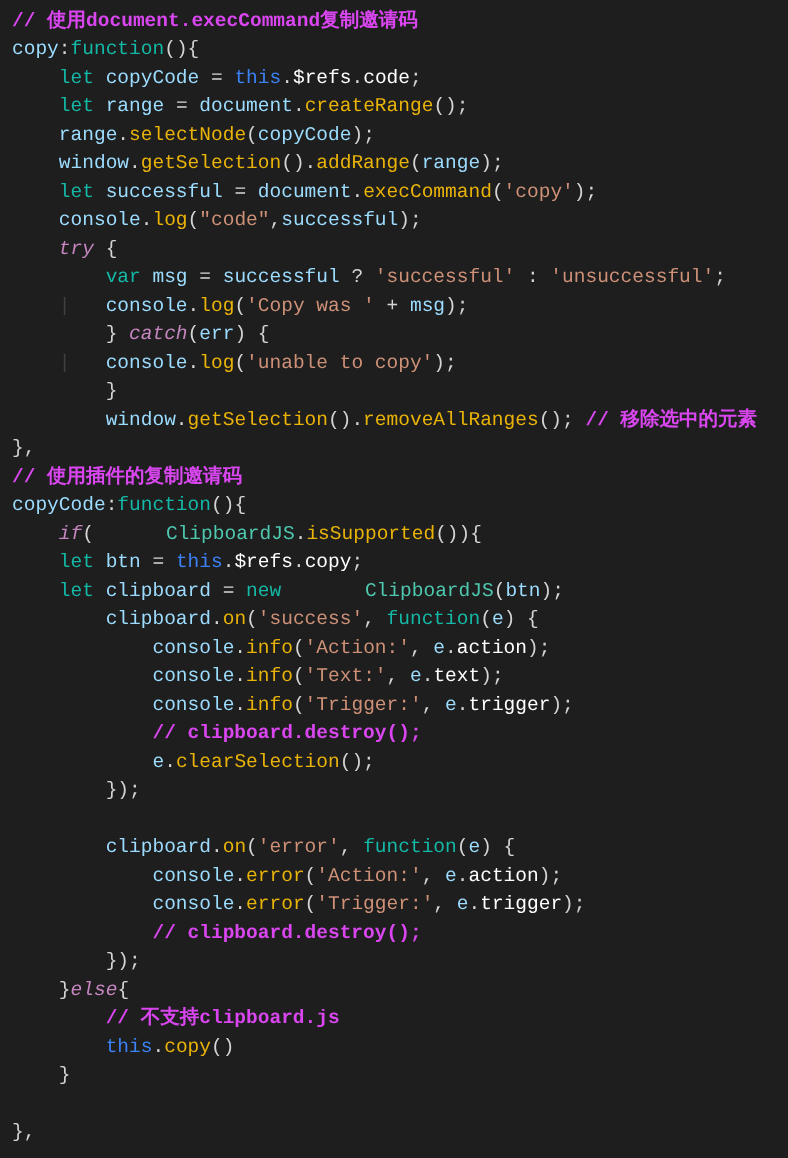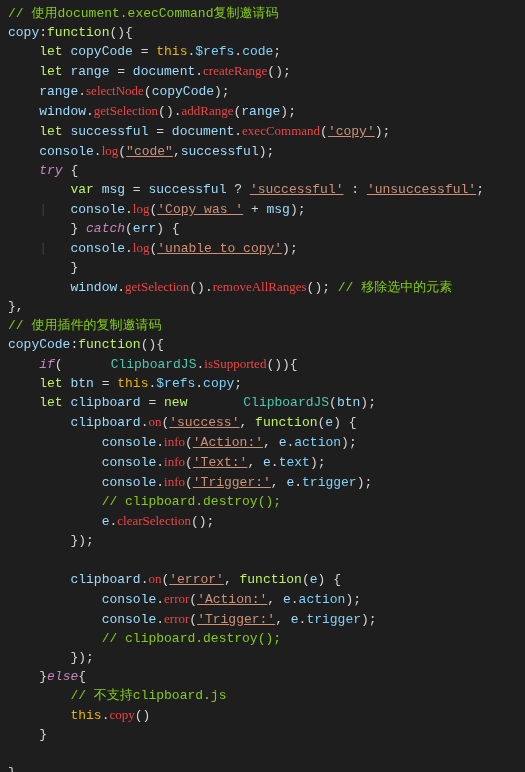--- a/index.html
+++ b/index.html
@@ -11,29 +11,29 @@
     line-height: 19px;
     color: #d4d4d4;
     width: 525px;
     box-sizing: border-box;
   }
   pre {
     margin: 0;
     white-space: pre;
     font-family: inherit;
   }
-  .c-comment { color: #84cc16; }
+  .c-comment { color: #d946ef; font-weight: bold; }
   .c-key { color: #9cdcfe; }
-  .c-func { color: #ef4444; font-family: Liberation Serif, serif; }
-  .c-kw { color: #bef264; }
+  .c-func { color: #eab308; }
+  .c-kw { color: #14b8a6; }
   .c-ctrl { color: #c586c0; font-style: italic; }
   .c-var { color: #9cdcfe; }
-  .c-prop { color: #7dd3fc; }
+  .c-prop { color: #ffffff; }
   .c-type { color: #4ec9b0; margin-left: 48px; }
-  .c-str { color: #ce9178; text-decoration: underline; }
-  .c-this { color: #eab308; }
+  .c-str { color: #ce9178; }
+  .c-this { color: #3b82f6; }
   .c-punc { color: #d4d4d4; }
   .guide { color: #404040; }
 </style>
 </head>
 <body>
 
 <pre id="code"><div><span class="c-comment">// 使用document.execCommand复制邀请码</span></div><div><span class="c-key">copy</span><span class="c-punc">:</span><span class="c-kw">function</span><span class="c-punc">(){</span></div><div>    <span class="c-kw">let</span><span> </span><span class="c-var">copyCode</span><span class="c-punc"> = </span><span class="c-this">this</span><span class="c-punc">.</span><span class="c-prop">$refs</span><span class="c-punc">.</span><span class="c-prop">code</span><span class="c-punc">;</span></div><div>    <span class="c-kw">let</span><span> </span><span class="c-var">range</span><span class="c-punc"> = </span><span class="c-var">document</span><span class="c-punc">.</span><span class="c-func">createRange</span><span class="c-punc">();</span></div><div>    <span class="c-var">range</span><span class="c-punc">.</span><span class="c-func">selectNode</span><span class="c-punc">(</span><span class="c-var">copyCode</span><span class="c-punc">);</span></div><div>    <span class="c-var">window</span><span class="c-punc">.</span><span class="c-func">getSelection</span><span class="c-punc">().</span><span class="c-func">addRange</span><span class="c-punc">(</span><span class="c-var">range</span><span class="c-punc">);</span></div><div>    <span class="c-kw">let</span><span> </span><span class="c-var">successful</span><span class="c-punc"> = </span><span class="c-var">document</span><span class="c-punc">.</span><span class="c-func">execCommand</span><span class="c-punc">(</span><span class="c-str">'copy'</span><span class="c-punc">);</span></div><div>    <span class="c-var">console</span><span class="c-punc">.</span><span class="c-func">log</span><span class="c-punc">(</span><span class="c-str">"code"</span><span class="c-punc">,</span><span class="c-var">successful</span><span class="c-punc">);</span></div><div>    <span class="c-ctrl">try</span><span class="c-punc"> {</span></div><div>        <span class="c-kw">var</span><span> </span><span class="c-var">msg</span><span class="c-punc"> = </span><span class="c-var">successful</span><span class="c-punc"> ? </span><span class="c-str">'successful'</span><span class="c-punc"> : </span><span class="c-str">'unsuccessful'</span><span class="c-punc">;</span></div><div><span class="guide">    |   </span><span class="c-var">console</span><span class="c-punc">.</span><span class="c-func">log</span><span class="c-punc">(</span><span class="c-str">'Copy was '</span><span class="c-punc"> + </span><span class="c-var">msg</span><span class="c-punc">);</span></div><div>        <span class="c-punc">} </span><span class="c-ctrl">catch</span><span class="c-punc">(</span><span class="c-var">err</span><span class="c-punc">) {</span></div><div><span class="guide">    |   </span><span class="c-var">console</span><span class="c-punc">.</span><span class="c-func">log</span><span class="c-punc">(</span><span class="c-str">'unable to copy'</span><span class="c-punc">);</span></div><div>        <span class="c-punc">}</span></div><div>        <span class="c-var">window</span><span class="c-punc">.</span><span class="c-func">getSelection</span><span class="c-punc">().</span><span class="c-func">removeAllRanges</span><span class="c-punc">(); </span><span class="c-comment">// 移除选中的元素</span></div><div><span class="c-punc">},</span></div><div><span class="c-comment">// 使用插件的复制邀请码</span></div><div><span class="c-key">copyCode</span><span class="c-punc">:</span><span class="c-kw">function</span><span class="c-punc">(){</span></div><div>    <span class="c-ctrl">if</span><span class="c-punc">(</span><span class="c-type">ClipboardJS</span><span class="c-punc">.</span><span class="c-func">isSupported</span><span class="c-punc">()){</span></div><div>    <span class="c-kw">let</span><span> </span><span class="c-var">btn</span><span class="c-punc"> = </span><span class="c-this">this</span><span class="c-punc">.</span><span class="c-prop">$refs</span><span class="c-punc">.</span><span class="c-prop">copy</span><span class="c-punc">;</span></div><div>    <span class="c-kw">let</span><span> </span><span class="c-var">clipboard</span><span class="c-punc"> = </span><span class="c-kw">new</span><span> </span><span class="c-type">ClipboardJS</span><span class="c-punc">(</span><span class="c-var">btn</span><span class="c-punc">);</span></div><div>        <span class="c-var">clipboard</span><span class="c-punc">.</span><span class="c-func">on</span><span class="c-punc">(</span><span class="c-str">'success'</span><span class="c-punc">, </span><span class="c-kw">function</span><span class="c-punc">(</span><span class="c-var">e</span><span class="c-punc">) {</span></div><div>            <span class="c-var">console</span><span class="c-punc">.</span><span class="c-func">info</span><span class="c-punc">(</span><span class="c-str">'Action:'</span><span class="c-punc">, </span><span class="c-var">e</span><span class="c-punc">.</span><span class="c-prop">action</span><span class="c-punc">);</span></div><div>            <span class="c-var">console</span><span class="c-punc">.</span><span class="c-func">info</span><span class="c-punc">(</span><span class="c-str">'Text:'</span><span class="c-punc">, </span><span class="c-var">e</span><span class="c-punc">.</span><span class="c-prop">text</span><span class="c-punc">);</span></div><div>            <span class="c-var">console</span><span class="c-punc">.</span><span class="c-func">info</span><span class="c-punc">(</span><span class="c-str">'Trigger:'</span><span class="c-punc">, </span><span class="c-var">e</span><span class="c-punc">.</span><span class="c-prop">trigger</span><span class="c-punc">);</span></div><div>            <span class="c-comment">// clipboard.destroy();</span></div><div>            <span class="c-var">e</span><span class="c-punc">.</span><span class="c-func">clearSelection</span><span class="c-punc">();</span></div><div>        <span class="c-punc">});</span></div><div>&nbsp;</div><div>        <span class="c-var">clipboard</span><span class="c-punc">.</span><span class="c-func">on</span><span class="c-punc">(</span><span class="c-str">'error'</span><span class="c-punc">, </span><span class="c-kw">function</span><span class="c-punc">(</span><span class="c-var">e</span><span class="c-punc">) {</span></div><div>            <span class="c-var">console</span><span class="c-punc">.</span><span class="c-func">error</span><span class="c-punc">(</span><span class="c-str">'Action:'</span><span class="c-punc">, </span><span class="c-var">e</span><span class="c-punc">.</span><span class="c-prop">action</span><span class="c-punc">);</span></div><div>            <span class="c-var">console</span><span class="c-punc">.</span><span class="c-func">error</span><span class="c-punc">(</span><span class="c-str">'Trigger:'</span><span class="c-punc">, </span><span class="c-var">e</span><span class="c-punc">.</span><span class="c-prop">trigger</span><span class="c-punc">);</span></div><div>            <span class="c-comment">// clipboard.destroy();</span></div><div>        <span class="c-punc">});</span></div><div>    <span class="c-punc">}</span><span class="c-ctrl">else</span><span class="c-punc">{</span></div><div>        <span class="c-comment">// 不支持clipboard.js</span></div><div>        <span class="c-this">this</span><span class="c-punc">.</span><span class="c-func">copy</span><span class="c-punc">()</span></div><div>    <span class="c-punc">}</span></div><div>&nbsp;</div><div><span class="c-punc">},</span></div></pre>
 
 </body></html>

